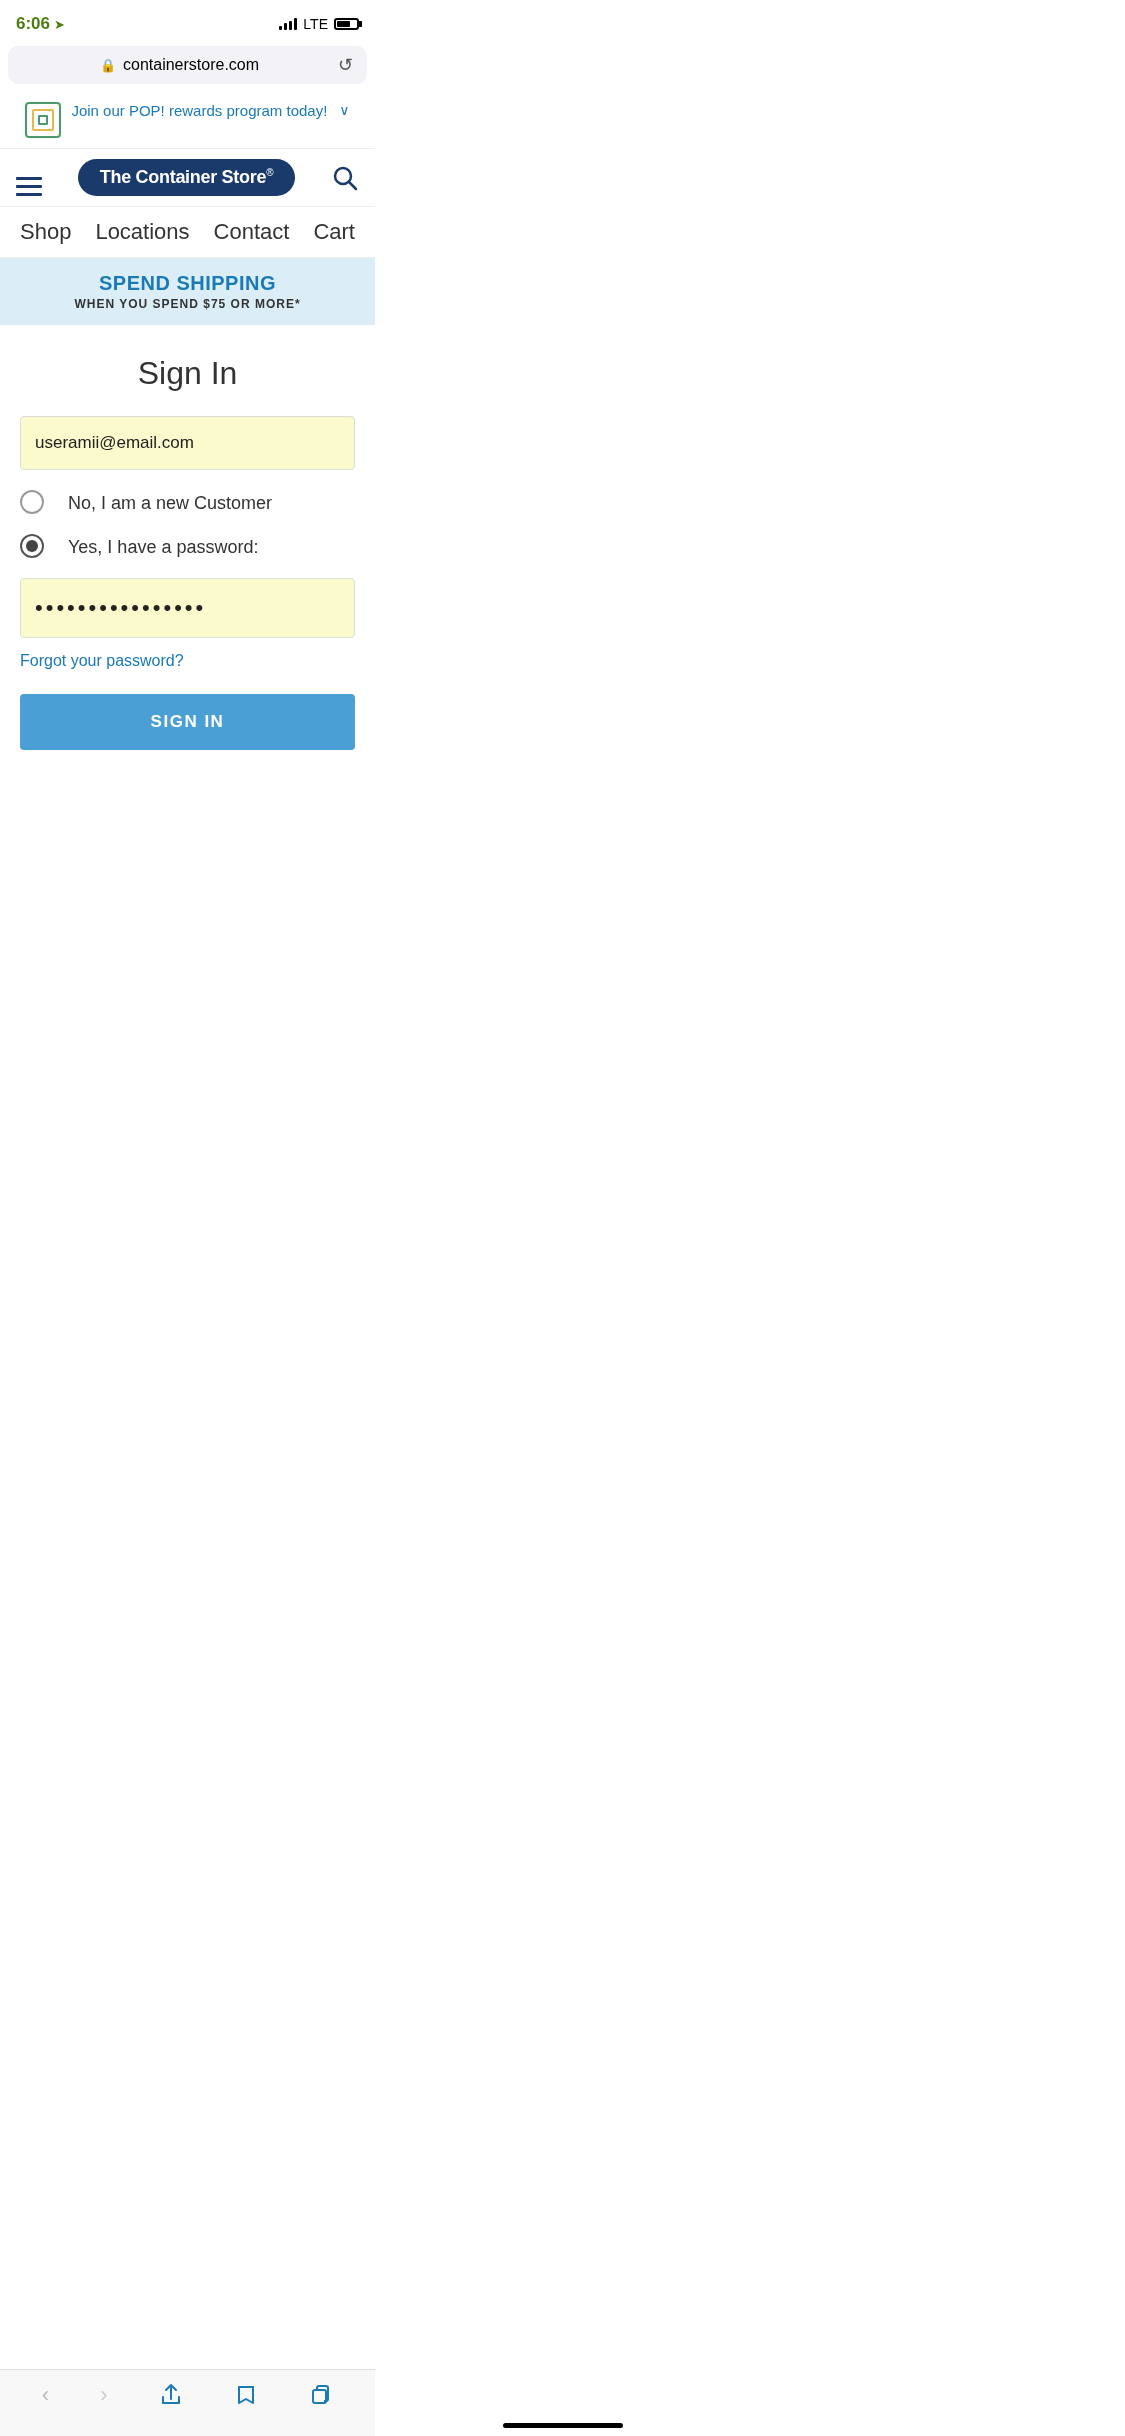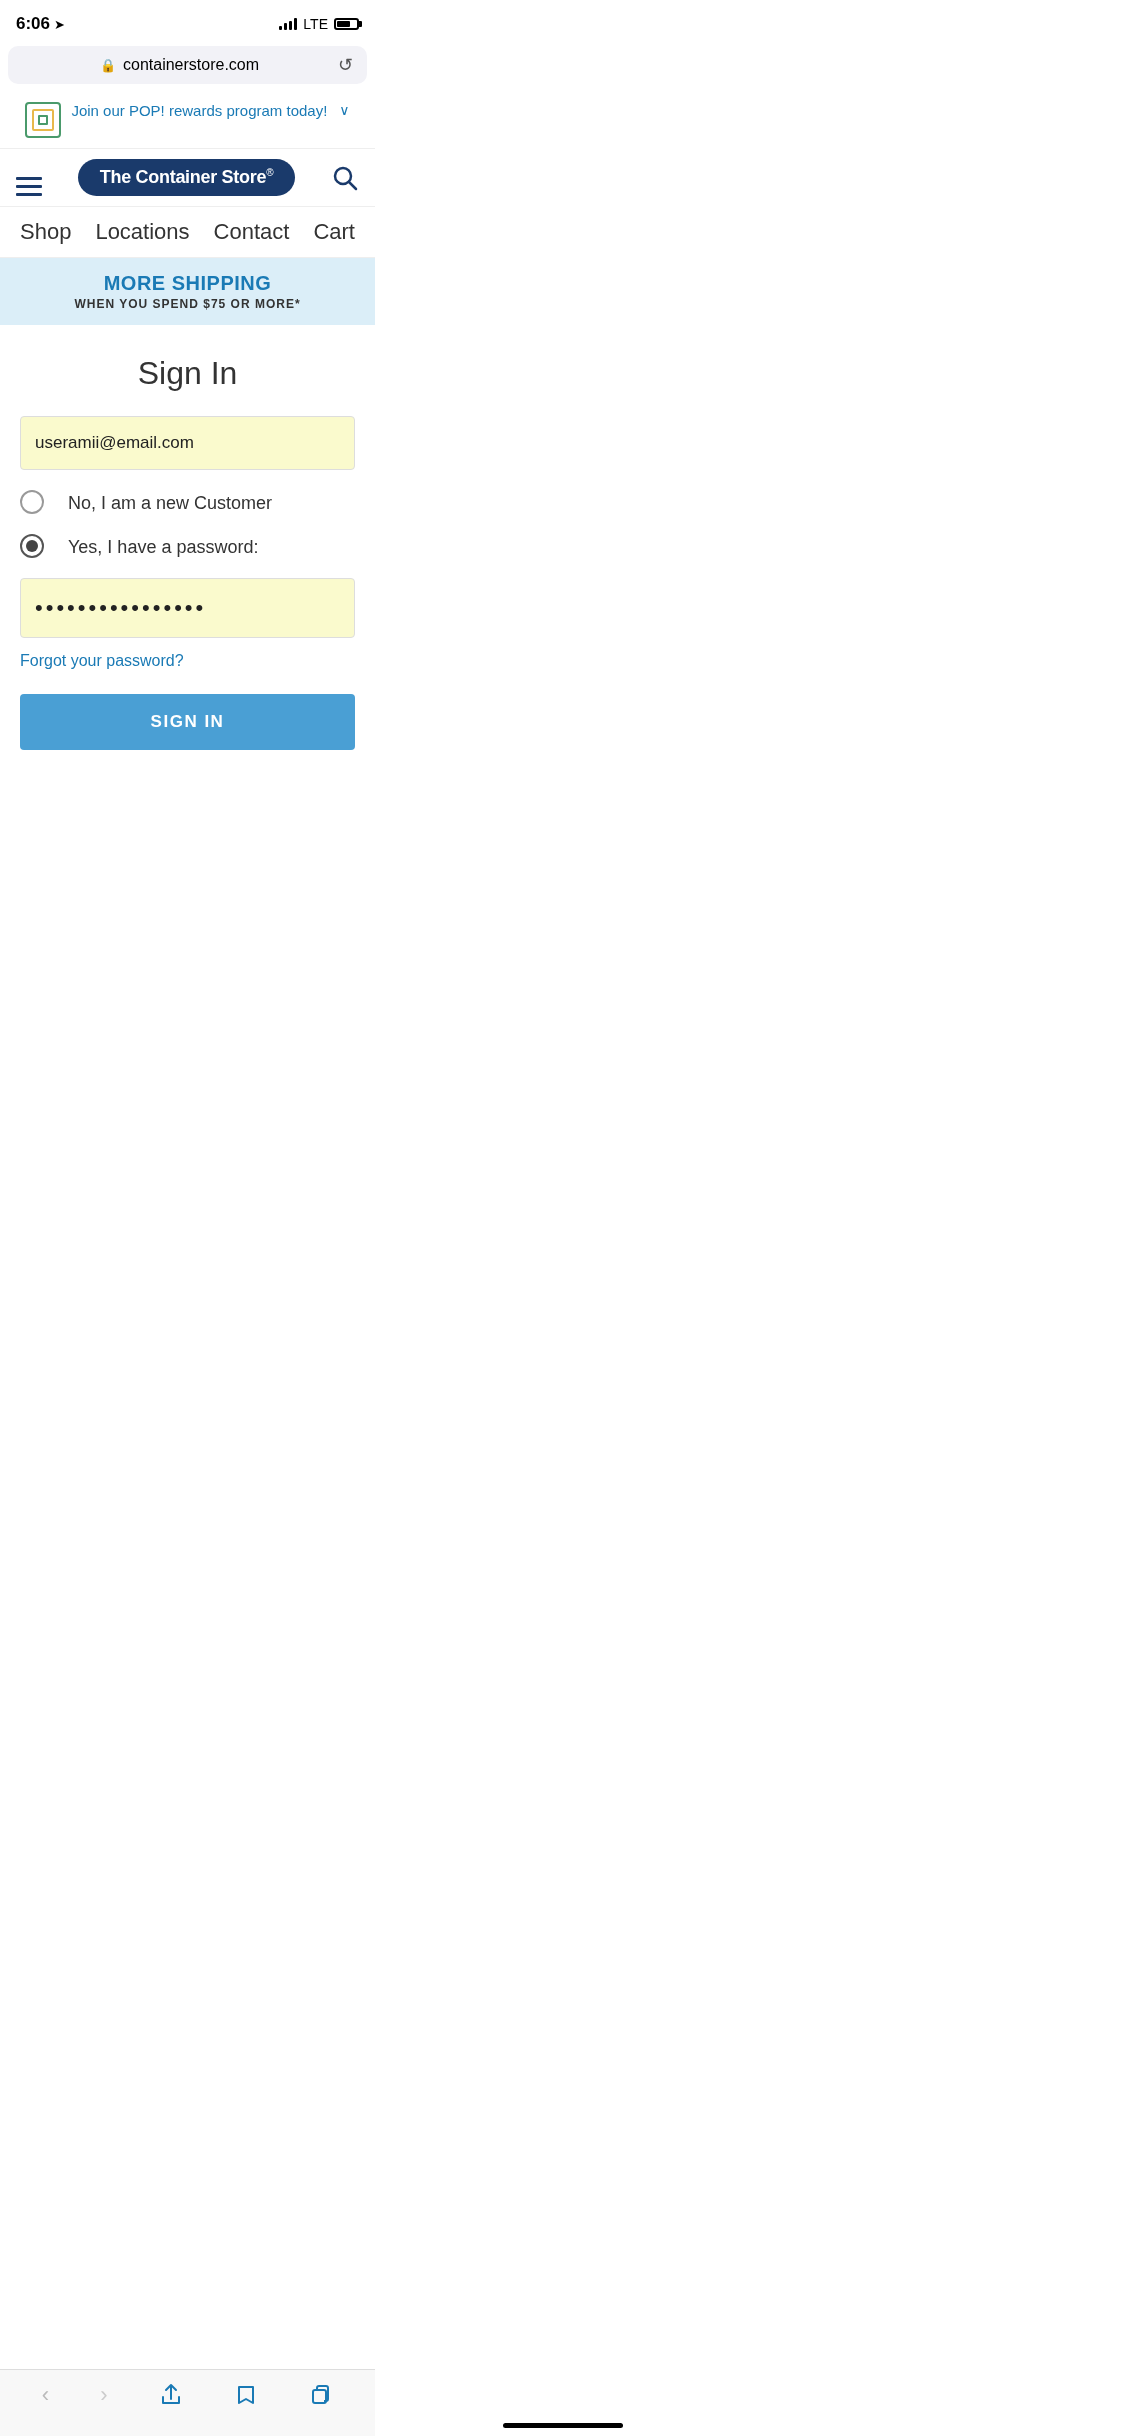--- a/index.html
+++ b/index.html
@@ -18,21 +18,21 @@
     .status-bar {
       display: flex;
       justify-content: space-between;
       align-items: center;
       padding: 14px 16px 8px;
       background: #fff;
     }
     .status-time {
       font-size: 17px;
       font-weight: 600;
-      color: #000000;
+      color: #4d7c0f;
       display: flex;
       align-items: center;
       gap: 4px;
     }
     .status-right {
       display: flex;
       align-items: center;
       gap: 6px;
     }
     .signal-bars {
@@ -424,21 +424,21 @@
 </div>
 
 <div class="nav-links">
   <span class="nav-link">Shop</span>
   <span class="nav-link">Locations</span>
   <span class="nav-link">Contact</span>
   <span class="nav-link">Cart</span>
 </div>
 
 <div class="shipping-banner">
-  <div class="shipping-title">MORE SHIPPING</div>
+  <div class="shipping-title">SPEND SHIPPING</div>
   <div class="shipping-subtitle">WHEN YOU SPEND $75 OR MORE*</div>
 </div>
 
 <div class="signin-section">
   <h1 class="signin-title">Sign In</h1>
 
   <input class="input-field" type="email" value="useramii@email.com" style="">
 
   
   <div class="radio-option">

